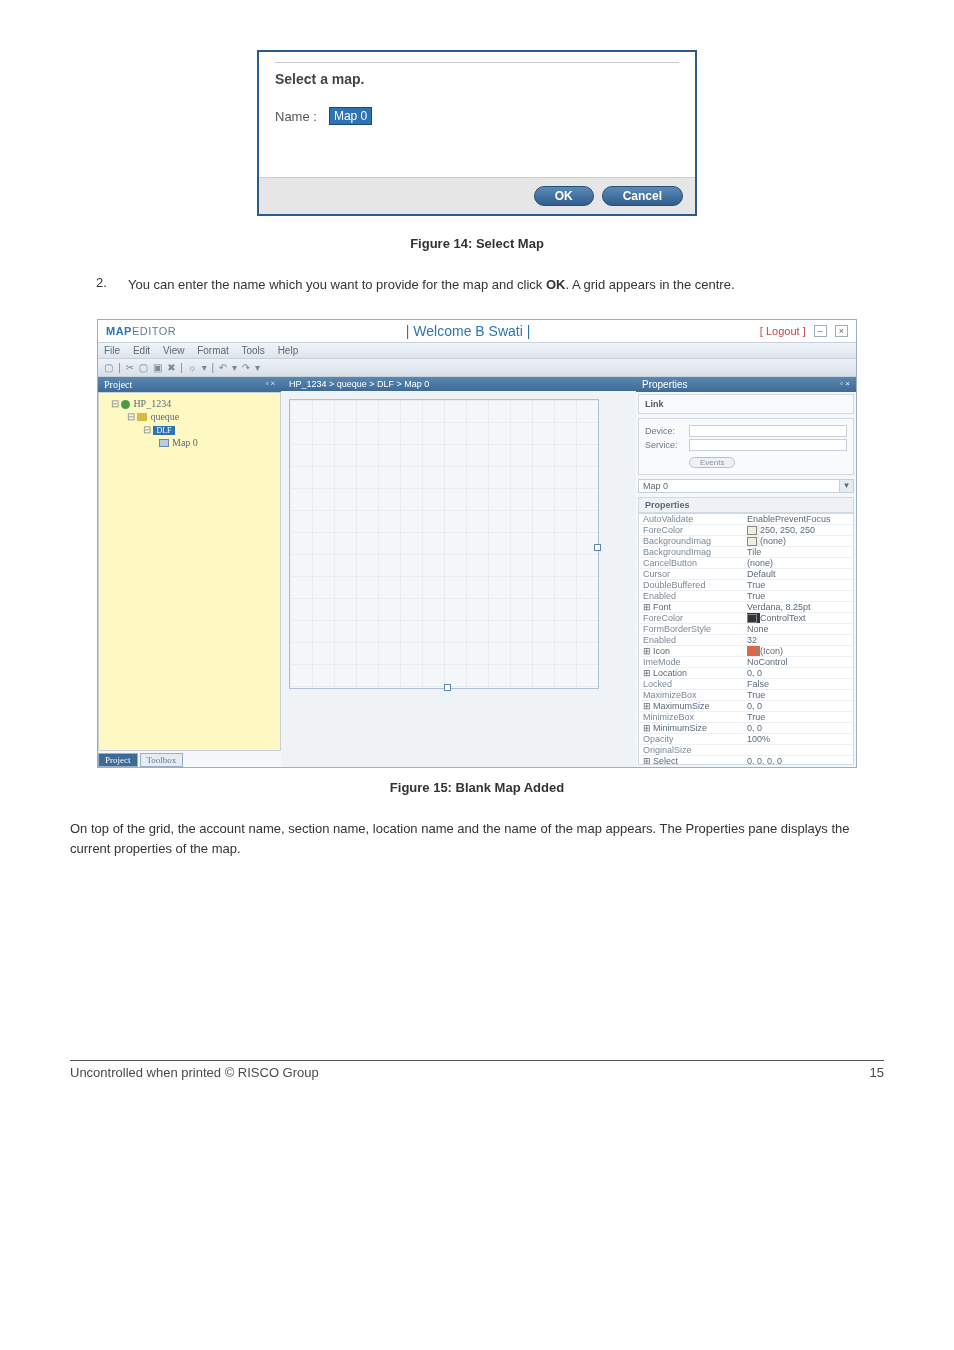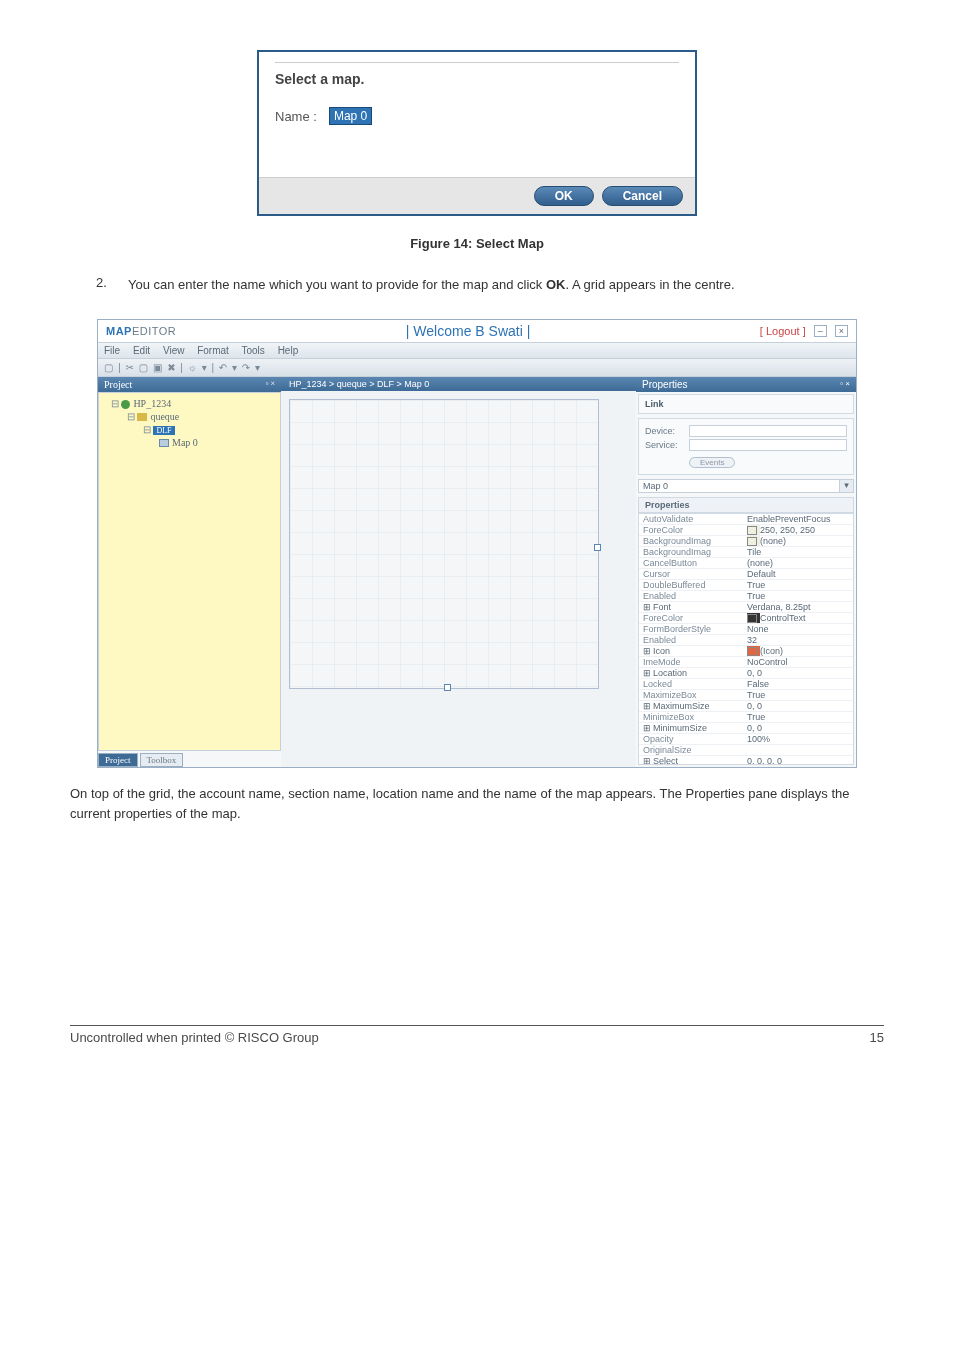--- a/index.html
+++ b/index.html
@@ -557,20 +557,21 @@
             </div>
             <div class="prow group">
               <span class="pk">⊞ Select</span>
               <span class="pv">0, 0, 0, 0</span>
             </div>
           </div>
       </div>
     </div>
   </div>
 
+  <div class="figure-caption">Figure 15: Blank Map Added</div>
 
   <p class="body-text">On top of the grid, the account name, section name, location name and the name of the map appears. The Properties pane displays the current properties of the map.</p>
 
   <div class="footer-bar">
     <span>Uncontrolled when printed © RISCO Group</span>
     <span>15</span>
   </div>
 
 </div>
 

